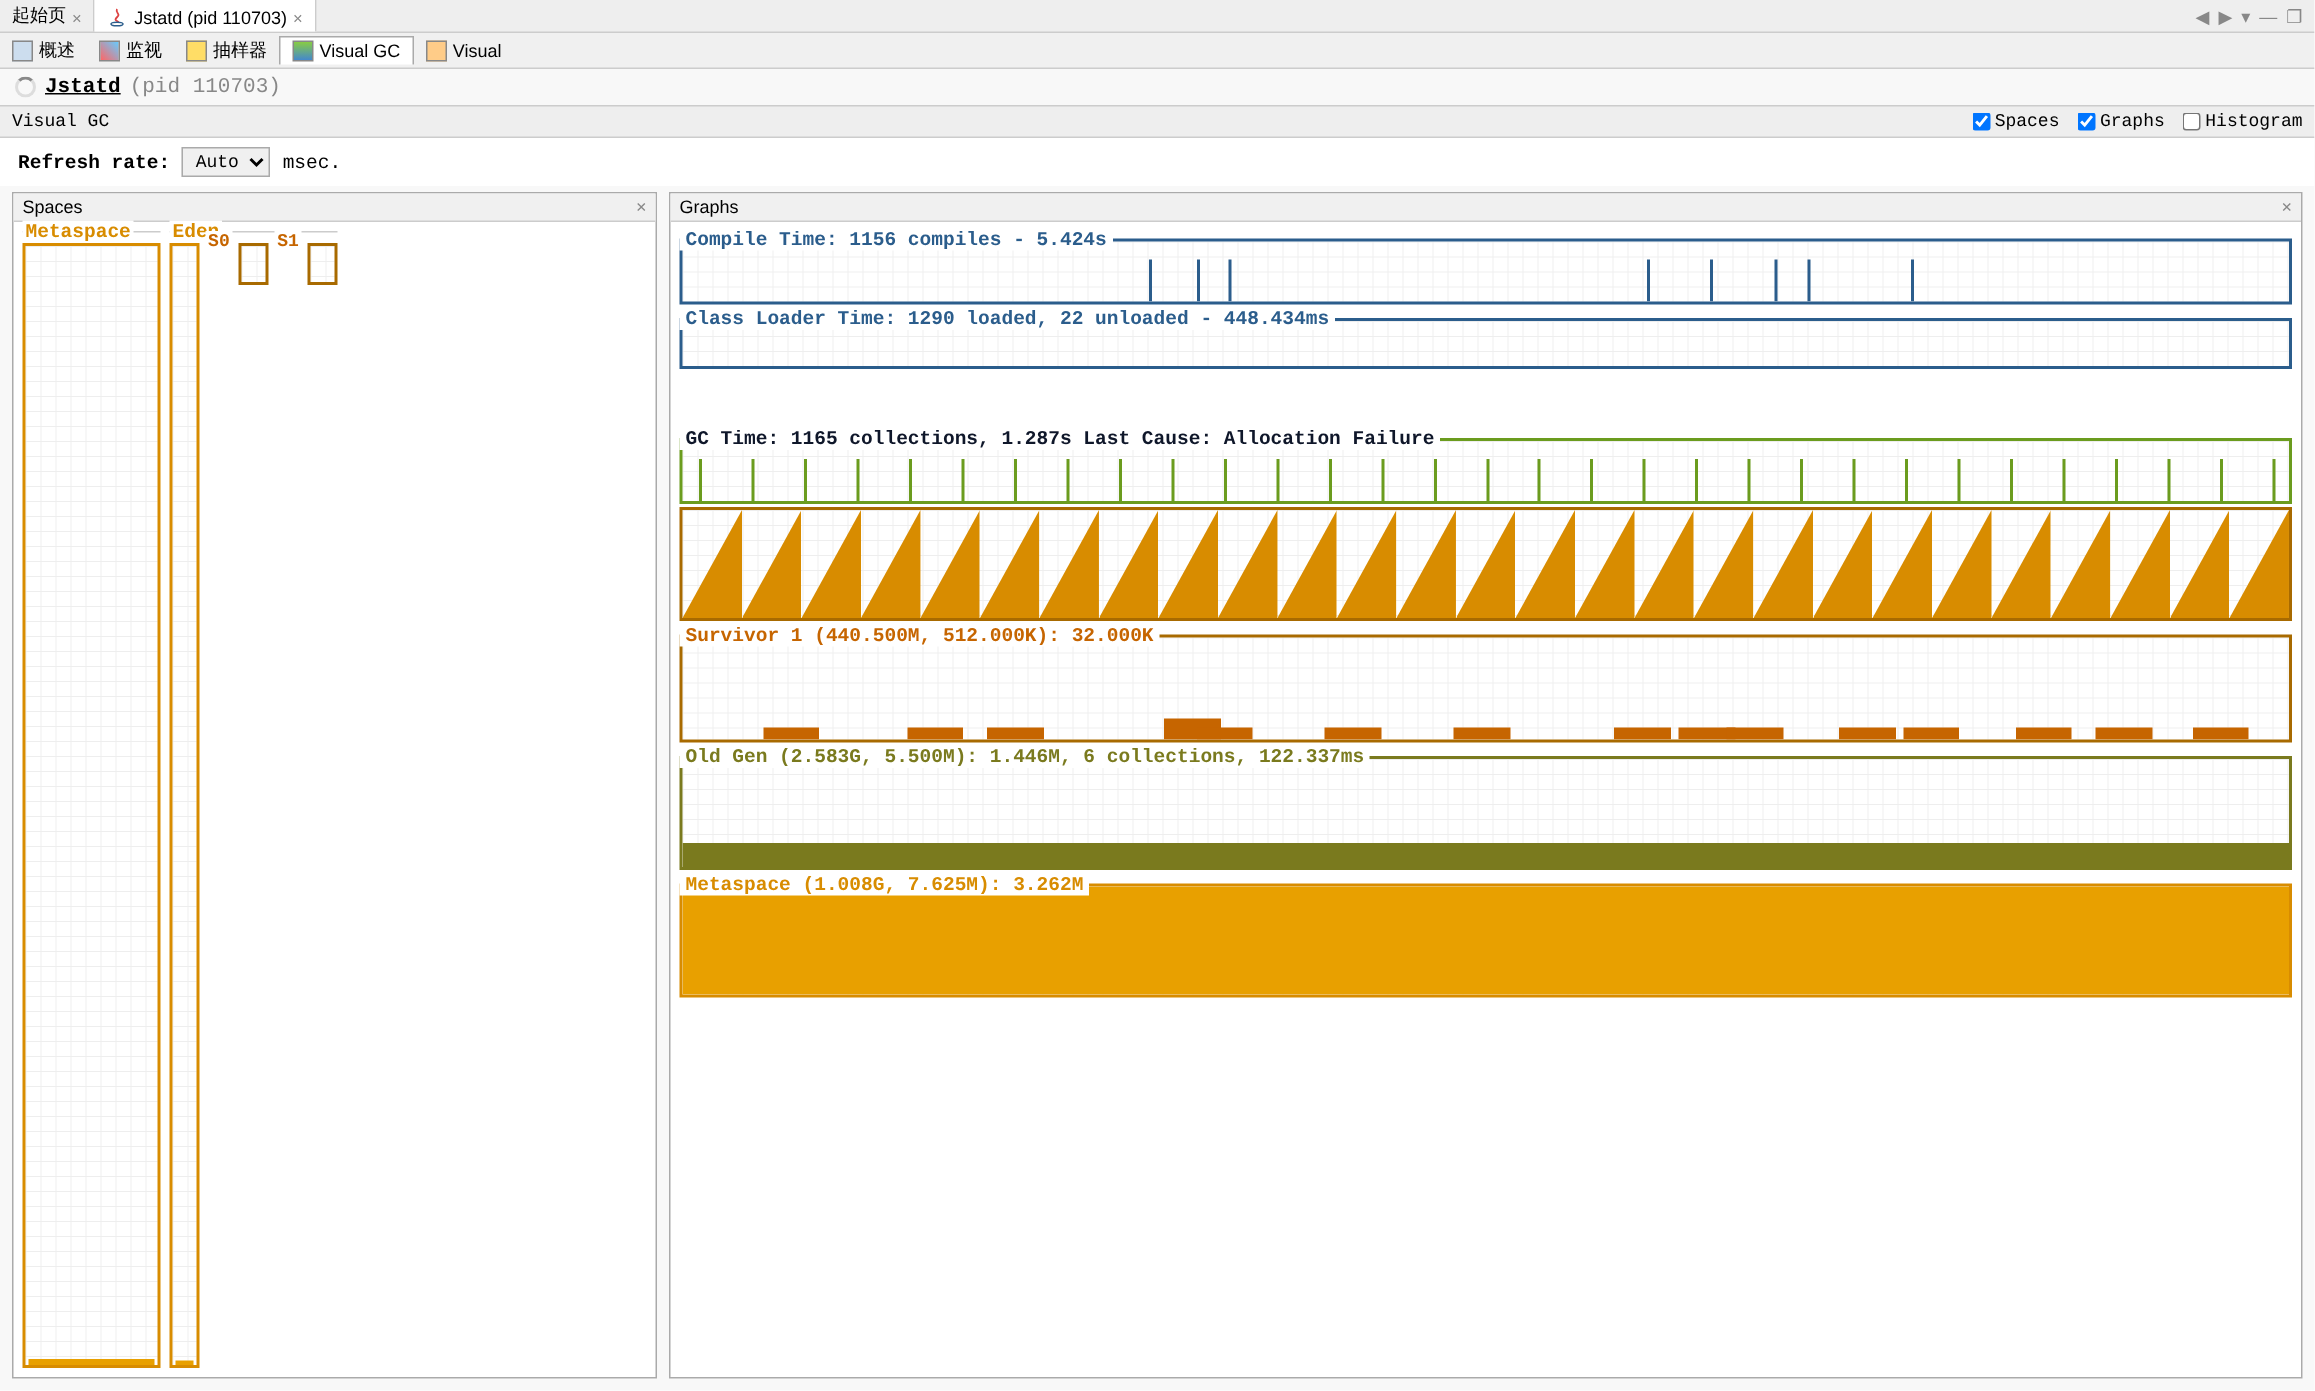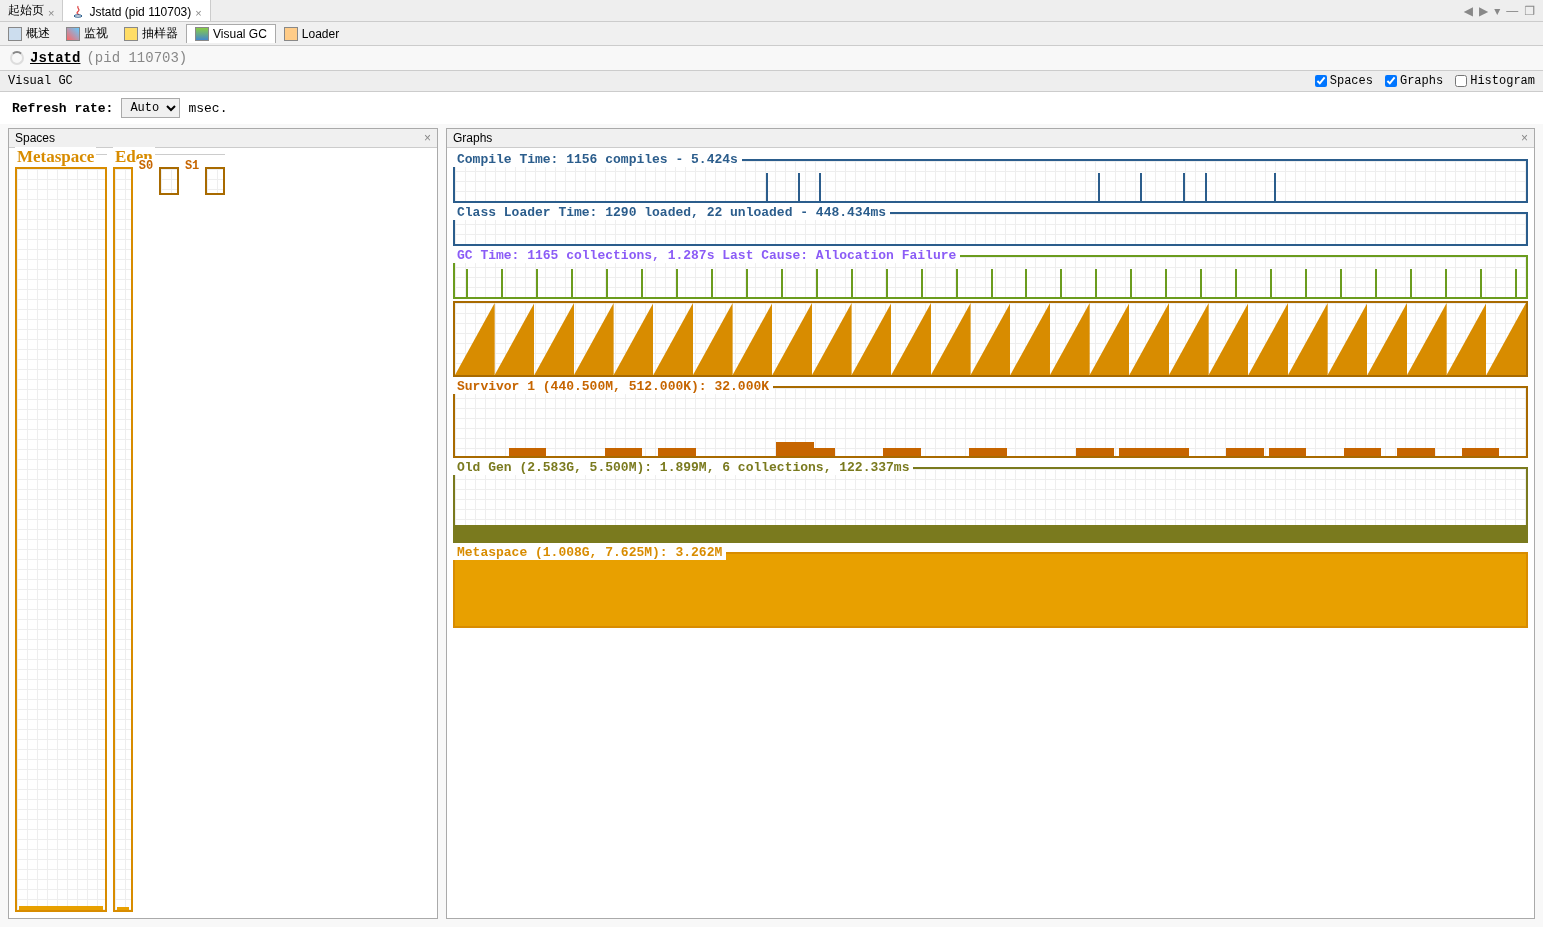--- a/index.html
+++ b/index.html
@@ -154,22 +154,22 @@
 }
 .space-col {
   display: flex;
   flex-direction: column;
   border-top: 1px solid #ccc;
 }
 .space-col.meta { width: 92px; }
 .space-col.old { width: 196px; }
 .space-col.eden-wrap { width: 112px; }
 .space-title {
-  font-family: Liberation Serif, serif;
-  font-size: 17px;
+  font-family: Liberation Mono, monospace;
+  font-size: 13px;
   font-weight: bold;
   margin-top: -8px;
   background: #fff;
   padding: 0 2px;
   align-self: flex-start;
 }
 .space-title.orange { color: #d88c00; }
 .grid-box {
   flex: 1;
   border: 2px solid;
@@ -217,21 +217,21 @@
   font-size: 13px;
   font-weight: bold;
   padding: 0 4px;
   margin-bottom: -8px;
   position: relative;
   z-index: 2;
   background: #fff;
   align-self: flex-start;
 }
 .graph-label.blue { color: #2b5d8c; }
-.graph-label.green { color: #8b5cf6; }
+.graph-label.green { color: #0f172a; margin-top: 37px; }
 .graph-label.brown { color: #c66500; }
 .graph-label.olive { color: #7a7a1e; }
 .graph-label.orange { color: #d88c00; }
 .graph-box {
   height: 34px;
   border: 2px solid;
   background-image:
     linear-gradient(to right, #eee 1px, transparent 1px),
     linear-gradient(to bottom, #eee 1px, transparent 1px);
   background-size: 10px 10px;
@@ -308,21 +308,21 @@
   <div class="toolbar-item">
     <span class="icon-sm" style="background:#fd6"></span>
     <span>抽样器</span>
   </div>
   <div class="toolbar-item active">
     <span class="icon-sm" style="background:linear-gradient(#8c4,#48c)"></span>
     <span>Visual GC</span>
   </div>
   <div class="toolbar-item">
     <span class="icon-sm" style="background:#fc8"></span>
-    <span>Loader</span>
+    <span>Visual</span>
   </div>
 </div>
 
 <div class="title-row">
   <span class="spinner"></span>
   <span class="name">Jstatd</span>
   <span class="pid">(pid 110703)</span>
 </div>
 
 <div class="subbar">
@@ -491,21 +491,21 @@
             <div class="block" style="left: 65%; width: 3.5%; height: 12%;"></div>
             <div class="block" style="left: 72%; width: 3.5%; height: 12%;"></div>
             <div class="block" style="left: 76%; width: 3.5%; height: 12%;"></div>
             <div class="block" style="left: 83%; width: 3.5%; height: 12%;"></div>
             <div class="block" style="left: 88%; width: 3.5%; height: 12%;"></div>
             <div class="block" style="left: 94%; width: 3.5%; height: 12%;"></div>
           </div>
       </div>
 
       <div class="graph-row">
-        <span class="graph-label olive">Old Gen (2.583G, 5.500M): 1.899M, 6 collections, 122.337ms</span>
+        <span class="graph-label olive">Old Gen (2.583G, 5.500M): 1.446M, 6 collections, 122.337ms</span>
         <div class="graph-box olive h76">
           <div class="fill-bottom olive"></div>
         </div>
       </div>
 
       <div class="graph-row">
         <span class="graph-label orange">Metaspace (1.008G, 7.625M): 3.262M</span>
         <div class="graph-box orange h76">
           <div class="fill-full orange"></div>
         </div>

